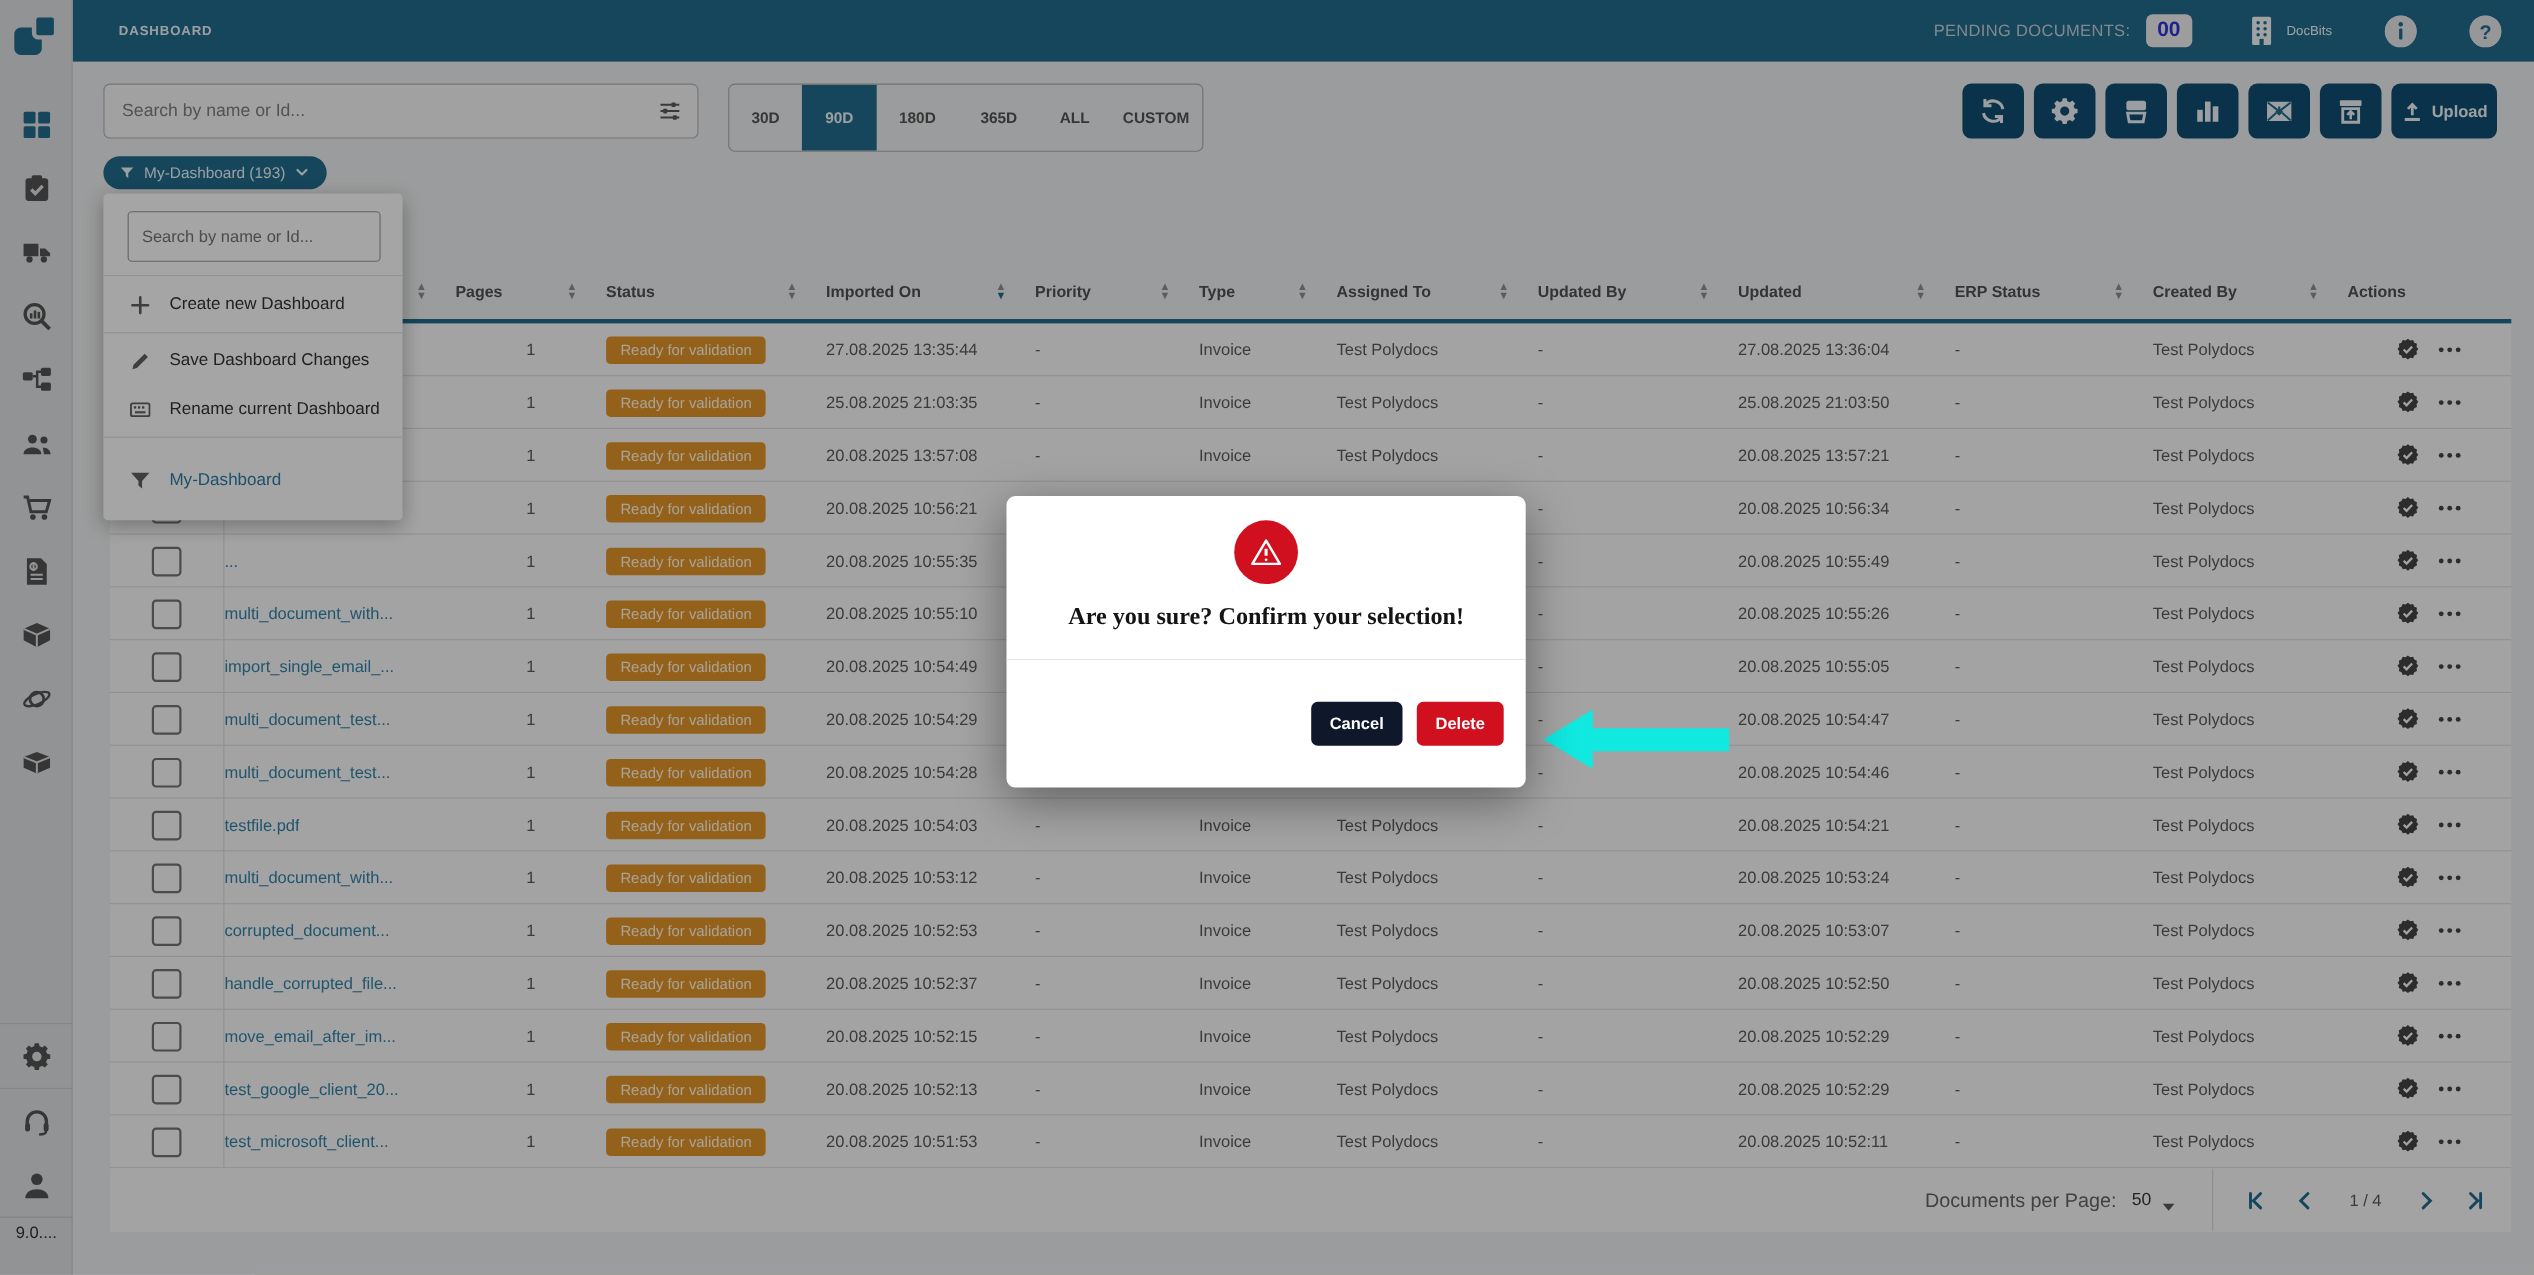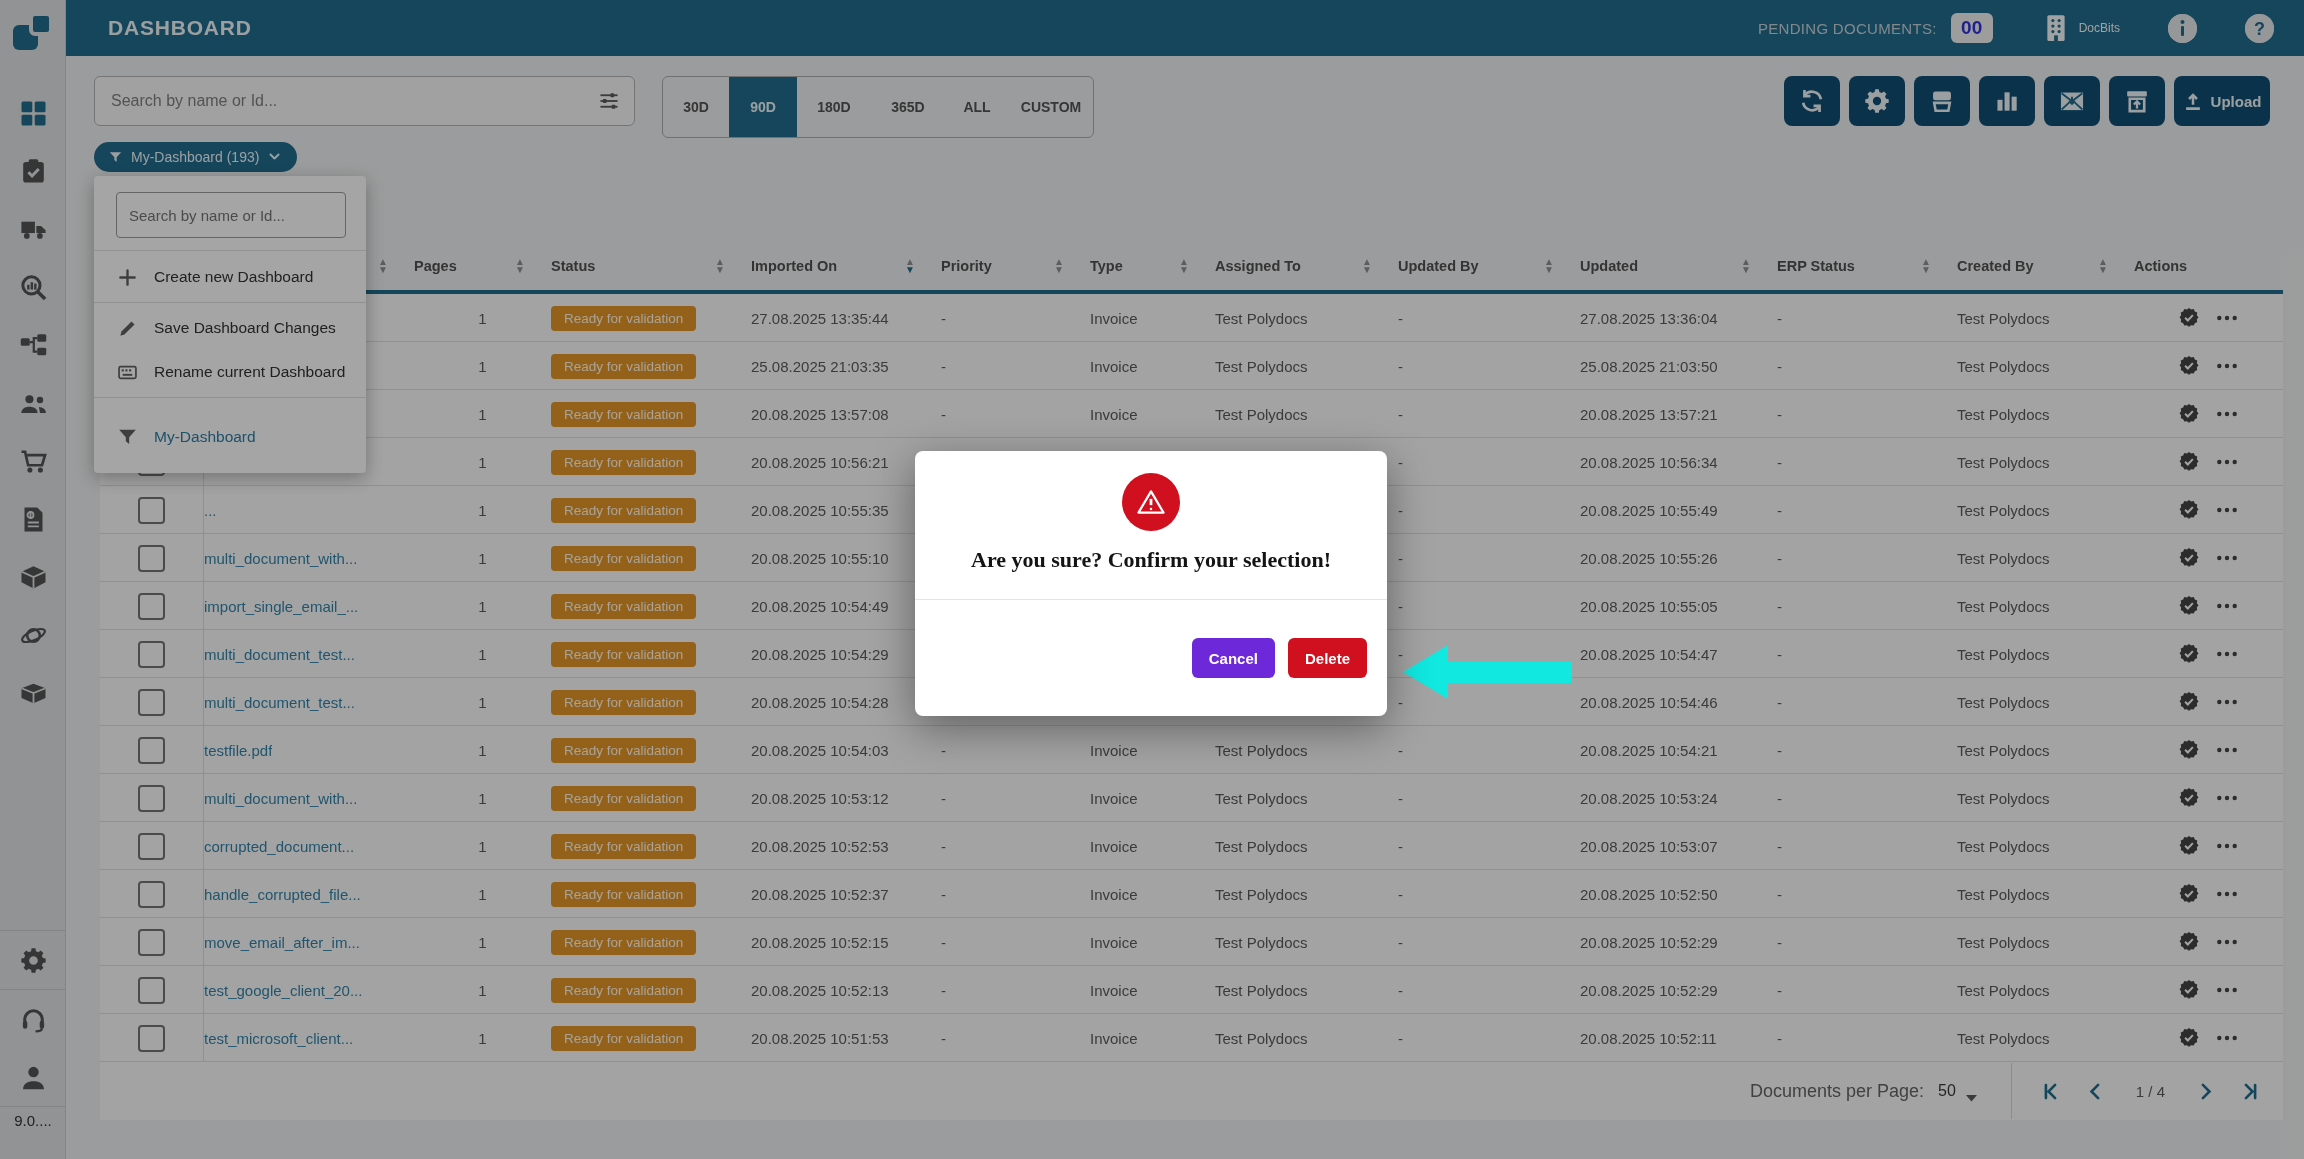--- a/index.html
+++ b/index.html
@@ -15,21 +15,21 @@
   .side-items { position:absolute; left:0; top:84px; width:66px; display:flex; flex-direction:column; align-items:center; }
   .side-item { width:66px; height:58px; display:flex; align-items:center; justify-content:center; color:#4f4f4f; cursor:pointer; }
   .side-item.active { color:#1d6787; }
   .side-item svg { width:27px; height:27px; }
   .side-bottom { position:absolute; left:0; top:930px; width:66px; display:flex; flex-direction:column; align-items:center; }
   .side-divider { width:66px; height:1px; background:#c2c4c5; }
   .version { position:absolute; left:0; top:1112px; width:66px; text-align:center; font-size:15px; color:#2d2d2d; }
 
   
   .topbar { position:absolute; left:66px; top:0; width:2238px; height:56px; background:#1d6787; display:flex; align-items:center; z-index:4; }
-  .topbar .title { margin-left:42px; color:#e9eff2; font-size:21px; font-weight:600; letter-spacing:0.8px; }
+  .topbar .title { margin-left:42px; color:#e9eff2; font-size:12px; font-weight:600; letter-spacing:0.8px; }
   .top-right { margin-left:auto; margin-right:30px; display:flex; align-items:center; }
   .pending-label { color:#c3cdd3; font-size:15px; letter-spacing:0.3px; }
   .pending-badge { margin-left:14px; min-width:42px; height:30px; background:#ececec; border-radius:6px; display:flex; align-items:center; justify-content:center; color:#2b2fd4; font-weight:bold; font-size:19px; }
   .brand-building { margin-left:52px; width:22px; height:28px; }
   .brand-name { margin-left:12px; color:#eef2f4; font-size:12px; }
   .round-icon { margin-left:48px; width:29px; height:29px; border-radius:50%; background:#dfe3e5; display:flex; align-items:center; justify-content:center; cursor:pointer; }
   .round-icon svg { width:29px; height:29px; }
 
   
   .search-box { position:absolute; left:94px; top:76px; width:541px; height:50px; background:#f1f1f1; border:1px solid #aeaeae; border-radius:6px; display:flex; align-items:center; }
@@ -92,21 +92,21 @@
 
   
   .overlay { position:absolute; inset:0; background:rgba(10,10,10,0.345); z-index:40; }
   .modal { position:absolute; left:915px; top:451px; width:472px; height:265px; background:#ffffff; border-radius:8px; box-shadow:0 12px 44px rgba(0,0,0,0.4); z-index:60; display:flex; flex-direction:column; align-items:center; }
   .warn-circle { margin-top:22px; width:58px; height:58px; border-radius:50%; background:#d0101f; display:flex; align-items:center; justify-content:center; }
   .warn-circle svg { width:30px; height:28px; }
   .modal-title { margin-top:16px; font-size:22px; font-weight:bold; color:#141414;font-family:Liberation Serif, serif; }
   .modal-divider { margin-top:26px; width:100%; height:1px; background:#e4e4e4; }
   .modal-footer { width:100%; flex:1; display:flex; align-items:center; justify-content:flex-end; gap:13px; padding-right:20px; }
   .m-btn { height:40px; border:none; border-radius:6px; color:#fff; font-size:15px; font-weight:bold; font-family:"Liberation Sans",sans-serif; cursor:pointer; padding:0 17px; }
-  .m-btn.cancel { background:#6d28d9; }
+  .m-btn.cancel { background:#0f172a; }
   .m-btn.delete { background:#d0101f; }
   .pointer-arrow { position:absolute; left:1390px; top:635px; z-index:55; }
 </style>
 </head>
 <body>
 
 <div class="screen">
 
   <aside class="sidebar">
     <div class="side-logo">

